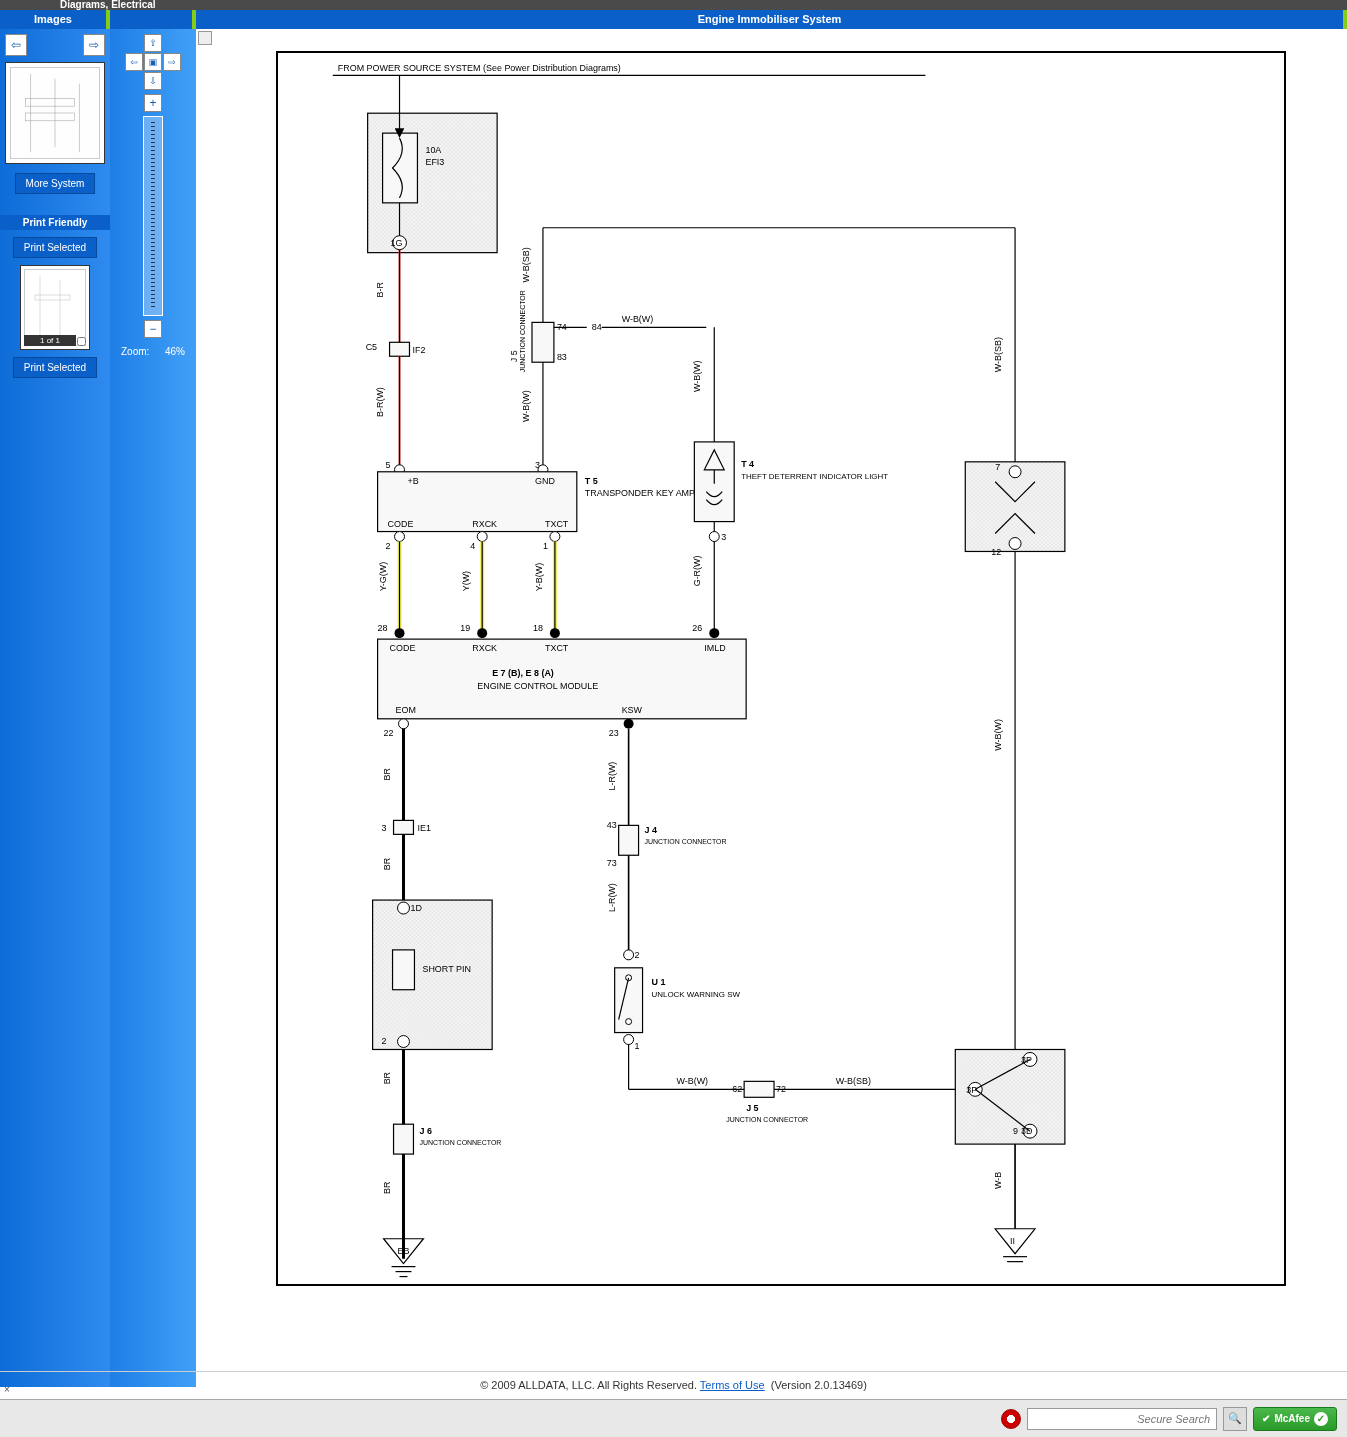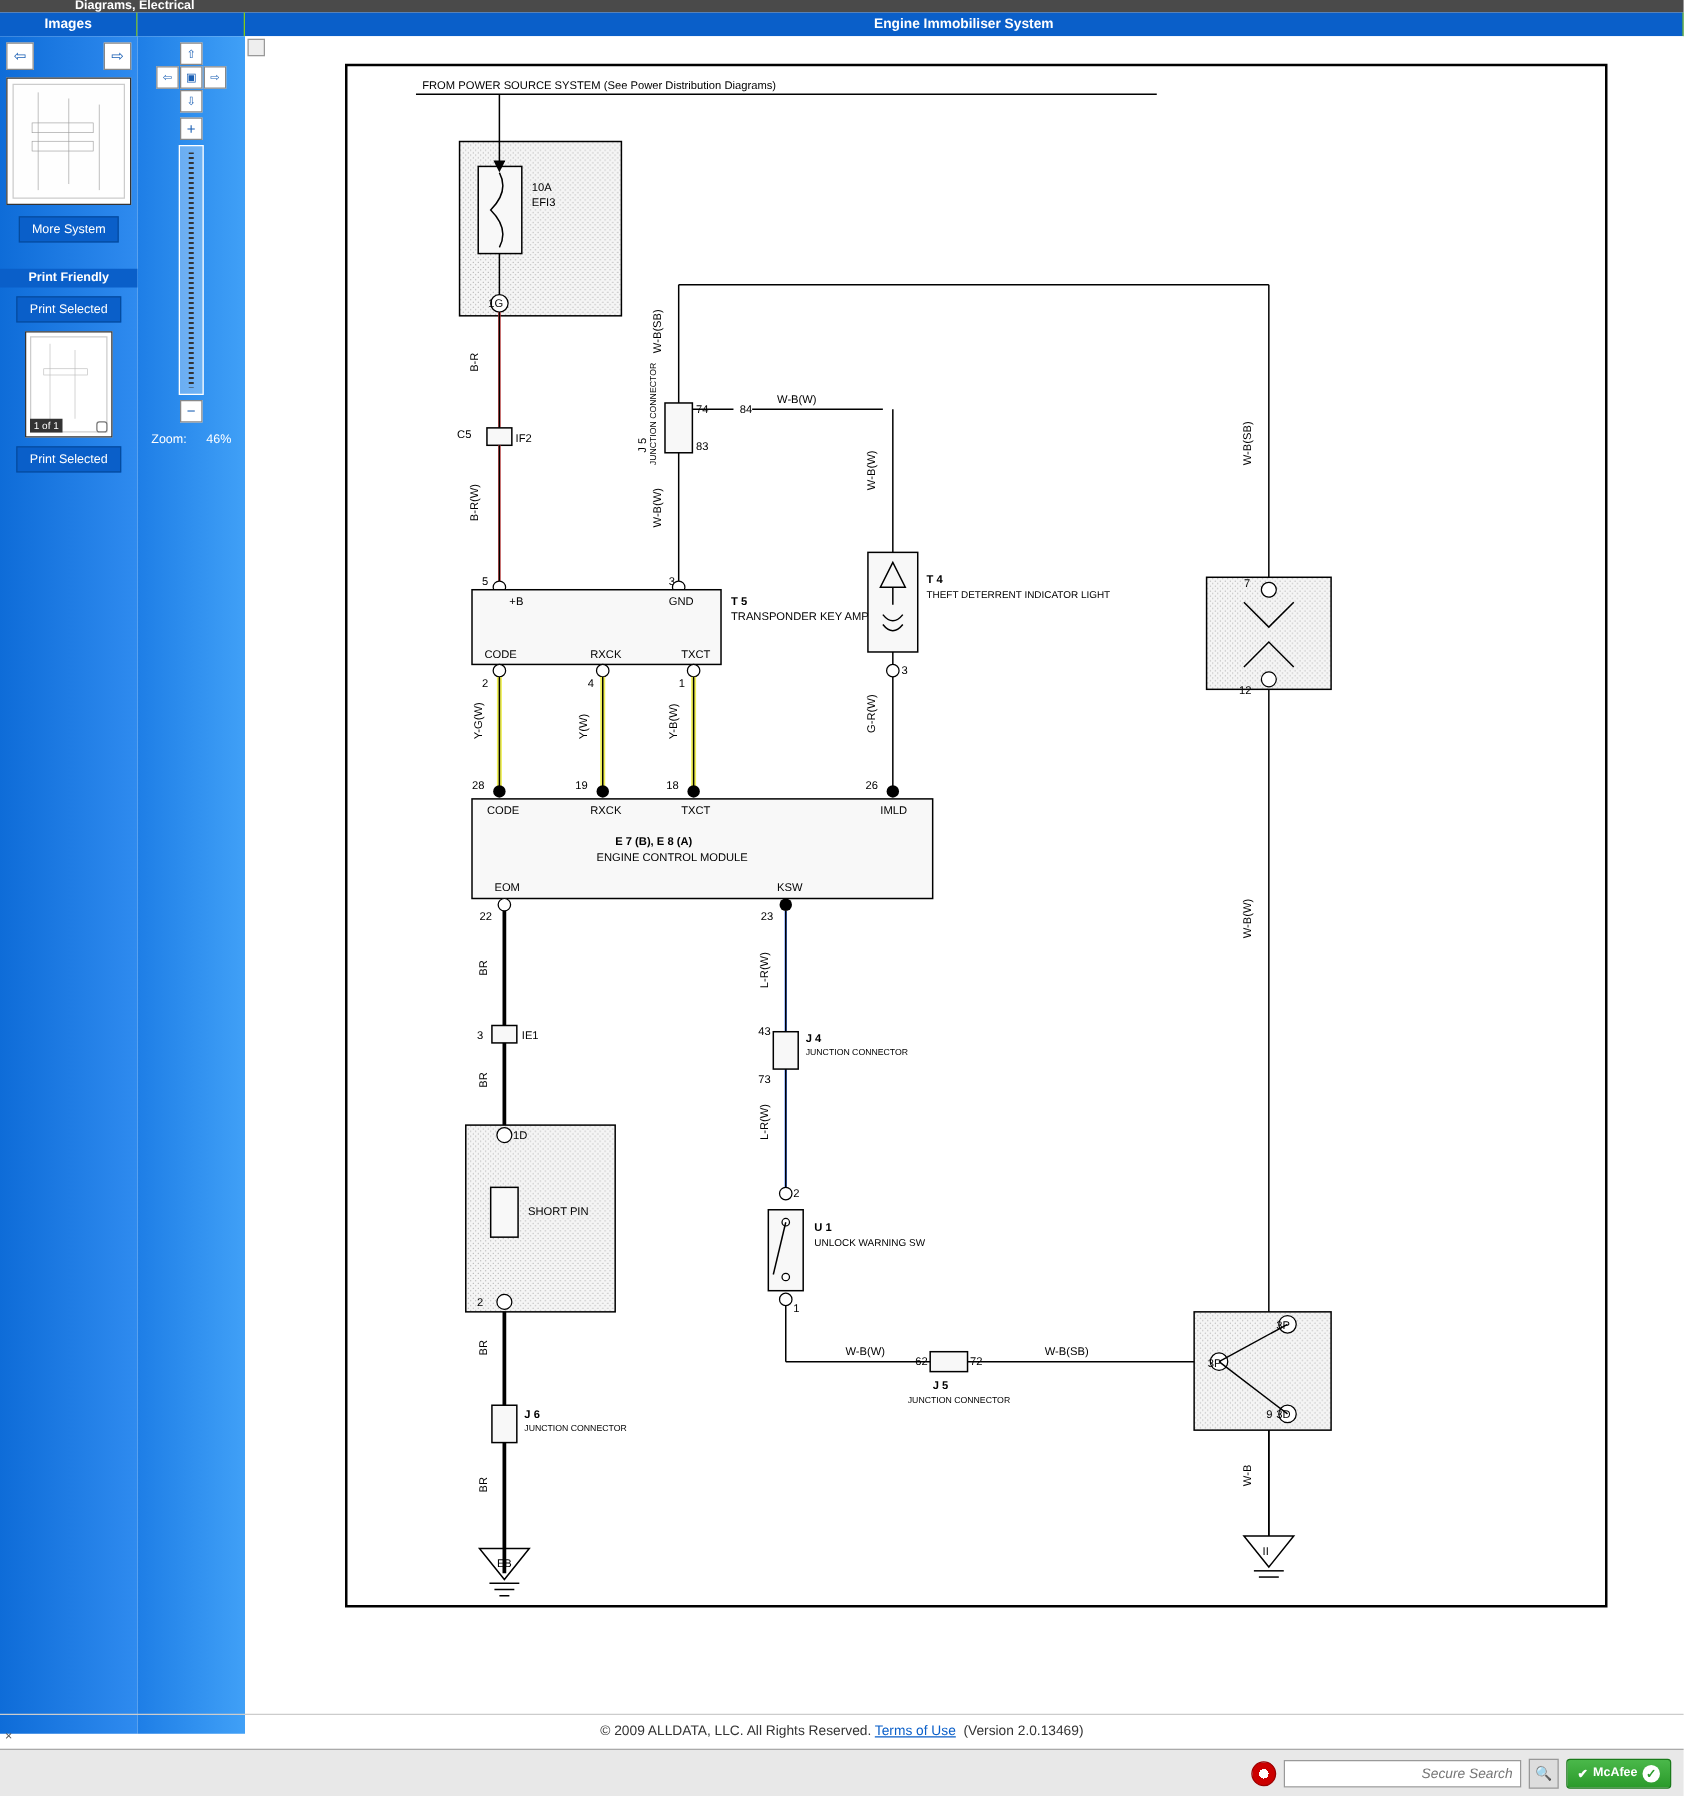--- a/index.html
+++ b/index.html
@@ -1,37 +1,37 @@
 <!DOCTYPE html>
 <html><head>
 <meta charset="utf-8">
 <style>
 * { margin: 0; padding: 0; box-sizing: border-box; }
 body { font-family: Arial, sans-serif; font-size: 11px; background: #fff; width: 1347px; height: 1437px; overflow: hidden; position: relative; }
 
 .titlebar { height: 10px; background: #4a4a4a; color: #fff; font-size: 10px; padding-left: 60px; line-height: 10px; font-weight: bold; }
 
 .header-row { display: flex; height: 19px; }
-.header-cell { background: #0a5fc9; color: #fff; font-size: 11px; font-weight: bold; text-align: center; line-height: 19px; border-right: 1px solid #84cc16; }
+.header-cell { background: #0a5fc9; color: #fff; font-size: 11px; font-weight: bold; text-align: center; line-height: 19px; border-right: 4px solid #84cc16; }
 .h1 { width: 110px; }
 .h2 { width: 86px; }
 .h3 { flex: 1; }
 
 .content-row { display: flex; height: 1358px; }
 
 .sidebar-left { width: 110px; background: linear-gradient(to right, #0e6cd8, #2f8bef); padding: 5px; color: #fff; text-align: center; }
 .nav-btns { display: flex; justify-content: space-between; margin-bottom: 6px; }
 .nav-btn { width: 22px; height: 22px; background: #fff; border: 1px solid #888; display: flex; align-items: center; justify-content: center; color: #1a5fb4; font-size: 12px; cursor: pointer; }
 .thumb { width: 100px; height: 102px; background: #fff; border: 1px solid #333; margin: 0 auto 6px; padding: 4px; }
 .thumb-inner { width: 100%; height: 100%; border: 1px solid #ccc; background: #fefefe; position: relative; }
 .btn-blue { background: #0a5fc9; color: #fff; border: 1px solid #044b9e; padding: 4px 10px; font-size: 10px; cursor: pointer; margin: 3px auto; display: inline-block; }
 .section-label { background: #0a5fc9; font-size: 10px; font-weight: bold; padding: 2px 0; margin: 18px -5px 4px; }
 .thumb2 { width: 70px; height: 85px; background: #fff; border: 1px solid #333; margin: 4px auto; position: relative; padding: 3px; }
 .thumb2-inner { width: 100%; height: 100%; border: 1px solid #ccc; }
-.page-badge { position: absolute; bottom: 3px; left: 3px; background: #333; color: #fff; font-size: 8px; padding: 1px 3px; }
+.page-badge { position: absolute; bottom: 3px; left: 3px; background: #333; color: #fff; font-size: 8px; padding: 1px 16px; }
 .cb { position: absolute; bottom: 3px; right: 3px; width: 9px; height: 9px; }
 
 .zoom-col { width: 86px; background: linear-gradient(to right, #1e7ee6, #40a0f7); padding: 5px; text-align: center; }
 .zoom-pad { display: grid; grid-template-columns: repeat(3, 18px); grid-template-rows: repeat(3, 18px); gap: 1px; justify-content: center; margin-bottom: 4px; }
 .zoom-pad-btn { background: #fff; border: 1px solid #888; font-size: 9px; display: flex; align-items: center; justify-content: center; color: #1a5fb4; cursor: pointer; }
 .zoom-pad-btn.empty { visibility: hidden; }
 .zoom-slider-box { width: 20px; height: 200px; background: rgba(255,255,255,0.3); border: 1px solid #fff; margin: 4px auto; position: relative; }
 .zoom-track { position: absolute; left: 50%; top: 5px; bottom: 5px; width: 4px; margin-left: -2px; background: repeating-linear-gradient(to bottom, #333 0, #333 1px, transparent 1px, transparent 4px); }
 .zoom-pm { width: 18px; height: 18px; background: #fff; border: 1px solid #888; margin: 2px auto; display: flex; align-items: center; justify-content: center; color: #1a5fb4; font-size: 12px; cursor: pointer; }
 .zoom-label { color: #fff; font-size: 10px; margin-top: 8px; display: flex; justify-content: space-between; padding: 0 6px; }

